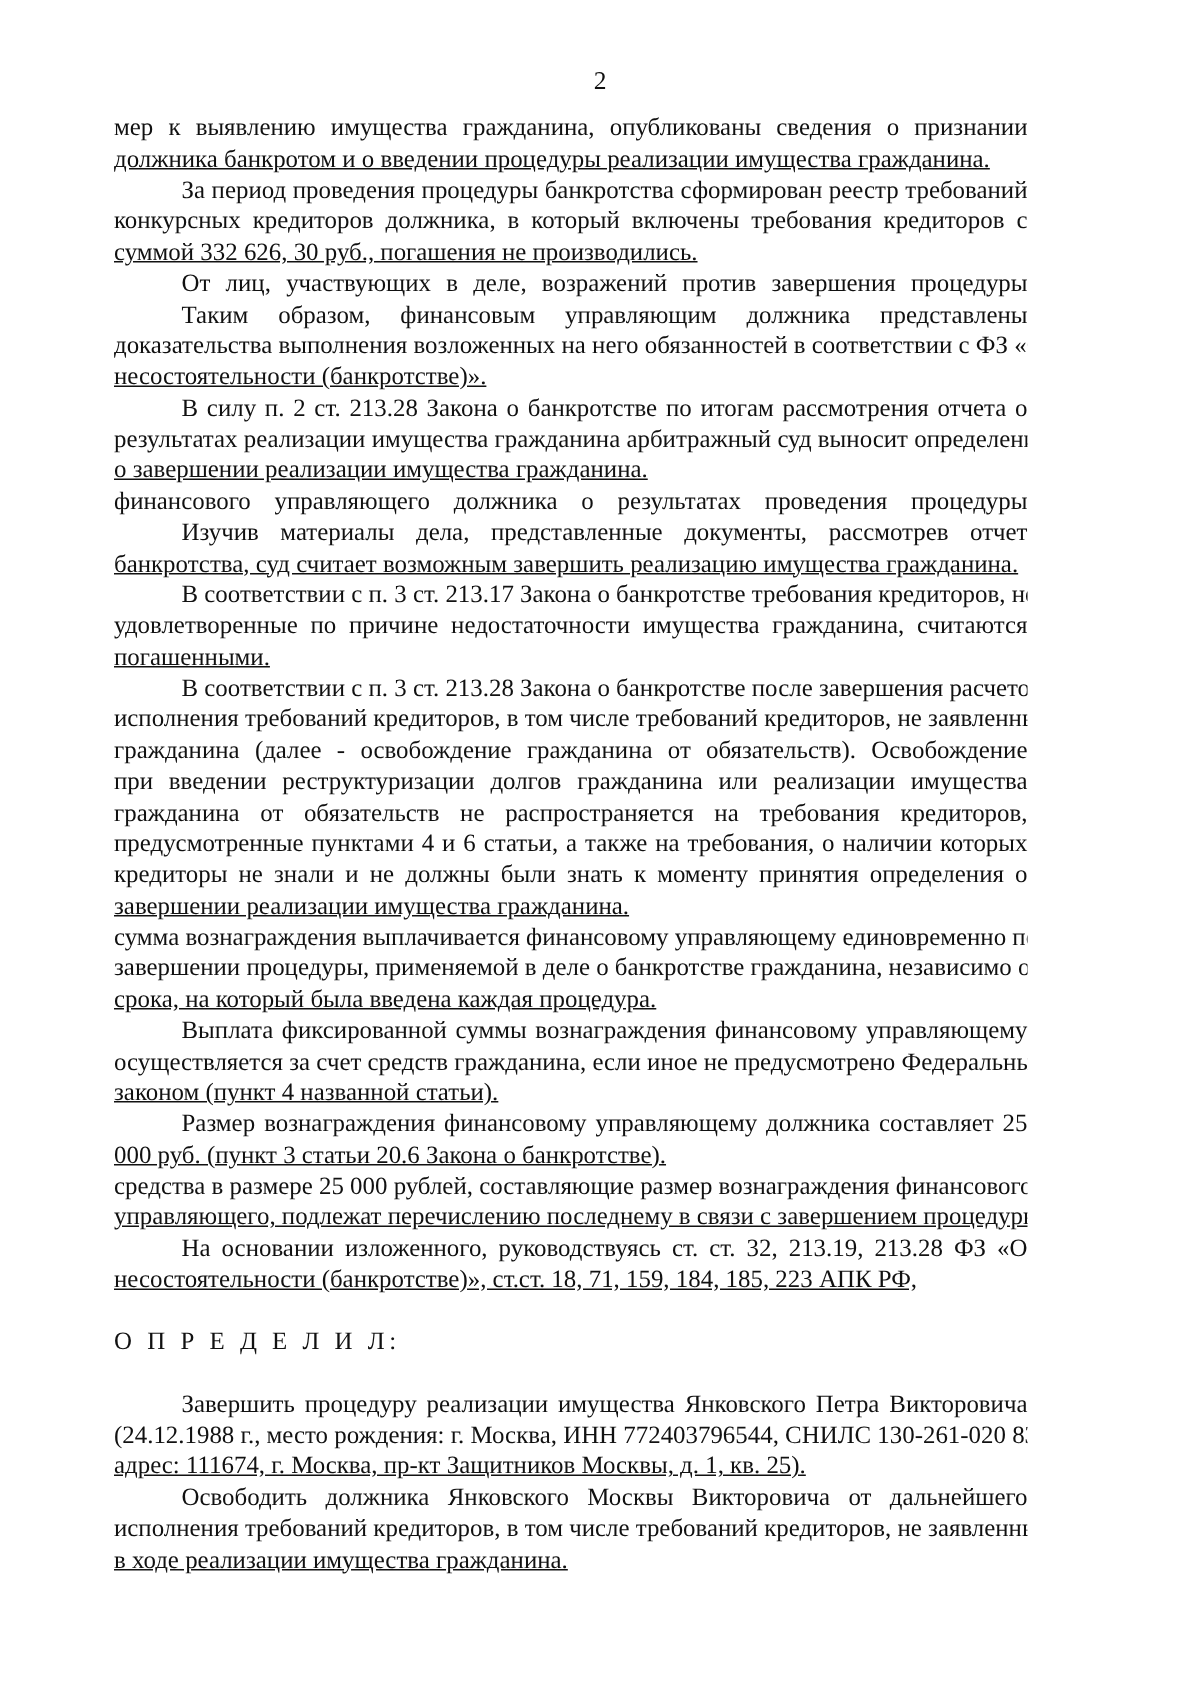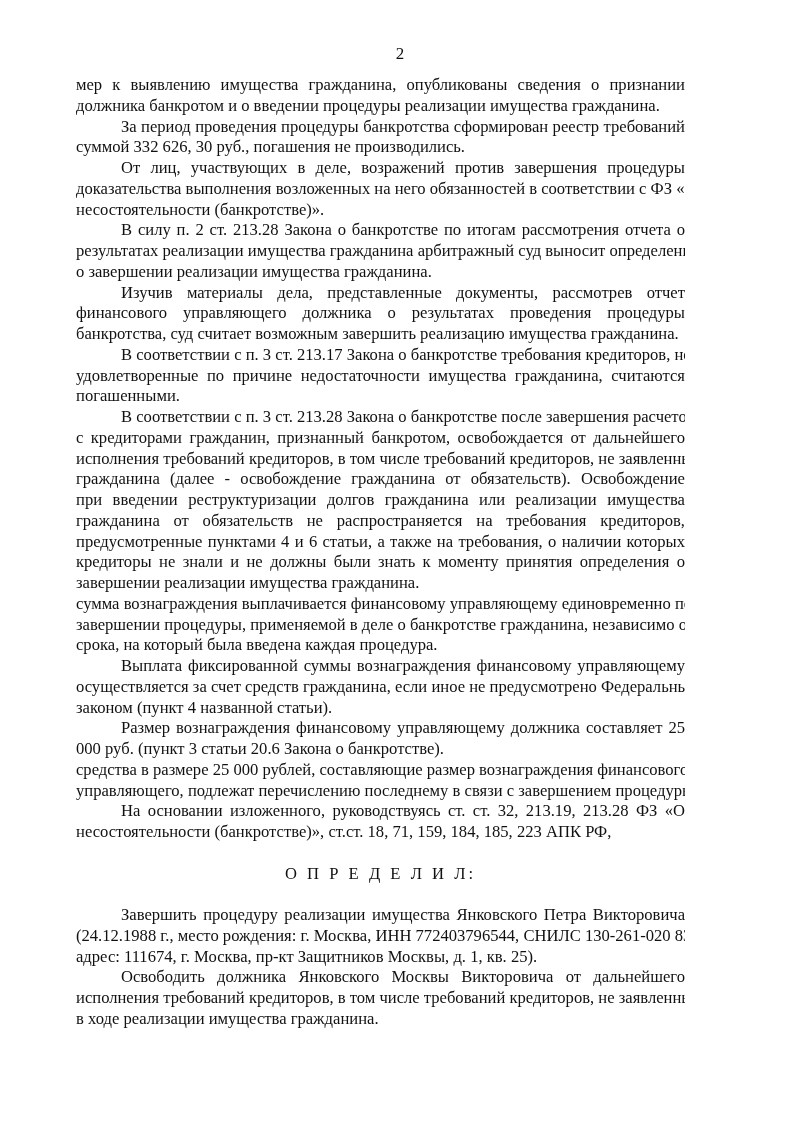--- a/index.html
+++ b/index.html
@@ -43,77 +43,78 @@
       display: block;
       height: 20.75px;
       white-space: nowrap;
       text-align: justify;
       text-align-last: justify;
       overflow: hidden;
     }
     .line.last {
       text-align: center;
       text-align-last: left;
+      text-decoration: underline;
     }
     .line.indent {
       padding-left: 45px;
     }
     .gap {
       display: block;
       height: 20.75px;
     }
     .heading {
       display: block;
       height: 20.75px;
-      text-align: center;
       letter-spacing: 3px;
       margin-left: 0;
     }
   </style>
 </head>
 <body>
 
 <div class="page">
   <div class="page-number">2</div>
 
   <div class="body-text" id="body-text">
     <div id="intro">
         <div>
           <span class="line">мер к выявлению имущества гражданина, опубликованы сведения о признании</span>
           <span class="line last">должника банкротом и о введении процедуры реализации имущества гражданина.</span>
         </div>
         <div>
           <span class="line indent">За период проведения процедуры банкротства сформирован реестр требований</span>
+          <span class="line">конкурсных кредиторов должника, в который включены требования кредиторов с</span>
           <span class="line last">суммой 332 626, 30 руб., погашения не производились.</span>
         </div>
         <div>
           <span class="line indent">От лиц, участвующих в деле, возражений против завершения процедуры</span>
         </div>
         <div>
+          <span class="line indent">Таким образом, финансовым управляющим должника представлены</span>
           <span class="line">доказательства выполнения возложенных на него обязанностей в соответствии с ФЗ «О</span>
           <span class="line last">несостоятельности (банкротстве)».</span>
         </div>
         <div>
           <span class="line indent">В силу п. 2 ст. 213.28 Закона о банкротстве по итогам рассмотрения отчета о</span>
           <span class="line">результатах реализации имущества гражданина арбитражный суд выносит определение</span>
           <span class="line last">о завершении реализации имущества гражданина.</span>
         </div>
         <div>
+          <span class="line">финансового управляющего должника о результатах проведения процедуры</span>
           <span class="line indent">Изучив материалы дела, представленные документы, рассмотрев отчет</span>
-          <span class="line">финансового управляющего должника о результатах проведения процедуры</span>
           <span class="line last">банкротства, суд считает возможным завершить реализацию имущества гражданина.</span>
         </div>
         <div>
           <span class="line indent">В соответствии с п. 3 ст. 213.17 Закона о банкротстве требования кредиторов, не</span>
           <span class="line">удовлетворенные по причине недостаточности имущества гражданина, считаются</span>
           <span class="line last">погашенными.</span>
         </div>
         <div>
           <span class="line indent">В соответствии с п. 3 ст. 213.28 Закона о банкротстве после завершения расчетов</span>
-          <span class="line">с кредиторами гражданин, признанный банкротом, освобождается от дальнейшего</span>
           <span class="line">исполнения требований кредиторов, в том числе требований кредиторов, не заявленных</span>
           <span class="line">гражданина (далее - освобождение гражданина от обязательств). Освобождение</span>
           <span class="line">при введении реструктуризации долгов гражданина или реализации имущества</span>
           <span class="line">гражданина от обязательств не распространяется на требования кредиторов,</span>
           <span class="line">предусмотренные пунктами 4 и 6 статьи, а также на требования, о наличии которых</span>
           <span class="line">кредиторы не знали и не должны были знать к моменту принятия определения о</span>
           <span class="line last">завершении реализации имущества гражданина.</span>
         </div>
         <div>
           <span class="line">сумма вознаграждения выплачивается финансовому управляющему единовременно по</span>

